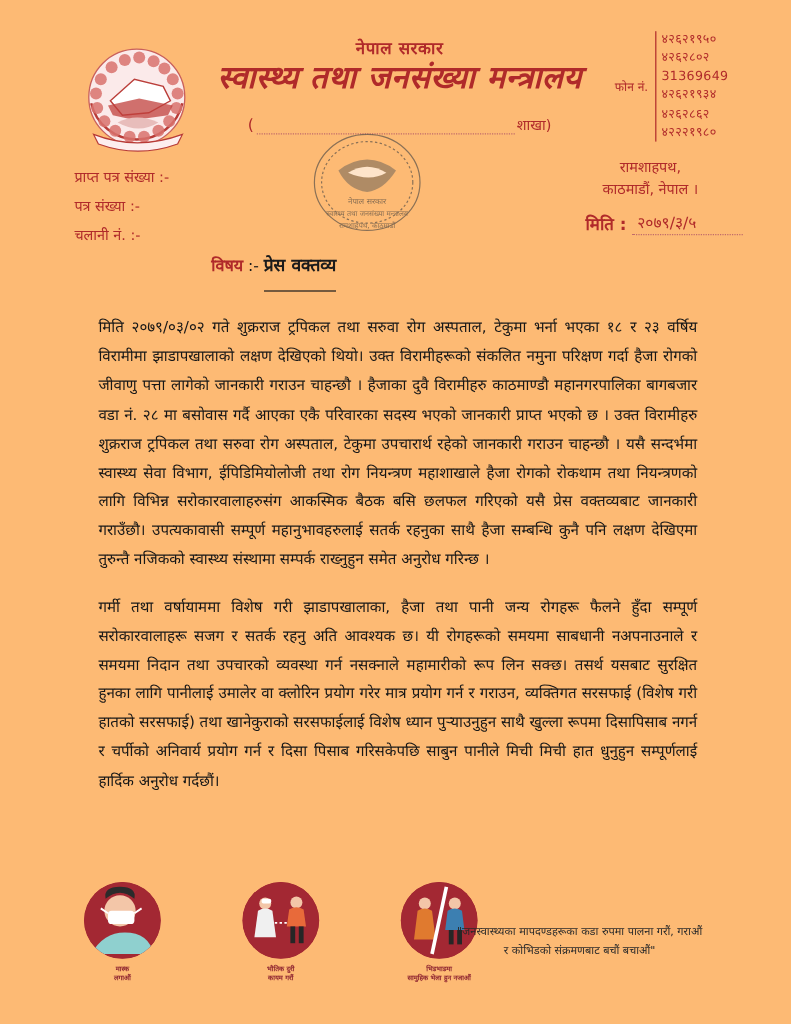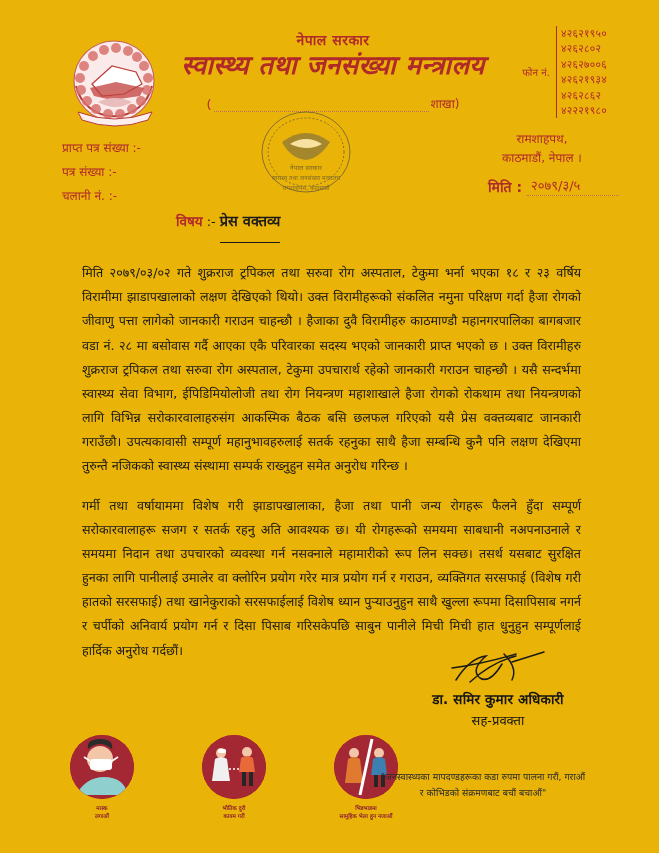--- a/index.html
+++ b/index.html
@@ -10,21 +10,21 @@
   body {
     width: 659px; height: 853px;
     font-family: "DejaVu Sans", "Liberation Sans", sans-serif;
     color: #1b1b1b;
     position: relative;
     overflow: hidden;
   }
   .page {
     position: relative;
     width: 659px; height: 853px;
-    background: #eab308;
+    background: #fdba74;
     padding: 0;
   }
 
   
   .header {
     position: relative;
     height: 200px;
   }
   .emblem {
     position: absolute;
@@ -297,21 +297,21 @@
         <span class="branch-dots"></span>
         <span class="branch-label">शाखा)</span>
       </div>
     </div>
 
     <div class="phone-block">
       <span class="phone-label">फोन नं.</span>
       <span class="phone-nums">
         <span>४२६२१९५०</span>
         <span>४२६२८०२</span>
-        <span>४२६२७००६</span>
+        <span>31369649</span>
         <span>४२६२१९३४</span>
         <span>४२६२८६२</span>
         <span>४२२२१९८०</span>
       </span>
     </div>
 
     <div class="stamp">
       <svg viewBox="0 0 108 92" width="108" height="92">
         <g stroke="#444" fill="none" stroke-width="1">
           <ellipse cx="54" cy="44" rx="44" ry="40"></ellipse>
@@ -349,35 +349,20 @@
     <span class="subject-label">विषय</span>
     <span class="subject-sep">:-</span>
     <span class="subject-value">प्रेस वक्तव्य</span>
   </div>
 
   <div class="body-text">
     <p class="para">मिति २०७९/०३/०२ गते शुक्रराज ट्रपिकल तथा सरुवा रोग अस्पताल, टेकुमा भर्ना भएका १८ र २३ वर्षिय विरामीमा झाडापखालाको लक्षण देखिएको थियो। उक्त विरामीहरूको संकलित नमुना परिक्षण गर्दा हैजा रोगको जीवाणु पत्ता लागेको जानकारी गराउन चाहन्छौ । हैजाका दुवै विरामीहरु काठमाण्डौ महानगरपालिका बागबजार वडा नं. २८ मा बसोवास गर्दै आएका एकै परिवारका सदस्य भएको जानकारी प्राप्त भएको छ । उक्त विरामीहरु शुक्रराज ट्रपिकल तथा सरुवा रोग अस्पताल, टेकुमा उपचारार्थ रहेको जानकारी गराउन चाहन्छौ । यसै सन्दर्भमा स्वास्थ्य सेवा विभाग, ईपिडिमियोलोजी तथा रोग नियन्त्रण महाशाखाले हैजा रोगको रोकथाम तथा नियन्त्रणको लागि विभिन्न सरोकारवालाहरुसंग आकस्मिक बैठक बसि छलफल गरिएको यसै प्रेस वक्तव्यबाट जानकारी गराउँछौ। उपत्यकावासी सम्पूर्ण महानुभावहरुलाई सतर्क रहनुका साथै हैजा सम्बन्धि कुनै पनि लक्षण देखिएमा तुरुन्तै नजिकको स्वास्थ्य संस्थामा सम्पर्क राख्नुहुन समेत अनुरोध गरिन्छ ।</p>
     <p class="para">गर्मी तथा वर्षायाममा विशेष गरी झाडापखालाका, हैजा तथा पानी जन्य रोगहरू फैलने हुँदा सम्पूर्ण सरोकारवालाहरू सजग र सतर्क रहनु अति आवश्यक छ। यी रोगहरूको समयमा साबधानी नअपनाउनाले र समयमा निदान तथा उपचारको व्यवस्था गर्न नसक्नाले महामारीको रूप लिन सक्छ। तसर्थ यसबाट सुरक्षित हुनका लागि पानीलाई उमालेर वा क्लोरिन प्रयोग गरेर मात्र प्रयोग गर्न र गराउन, व्यक्तिगत सरसफाई (विशेष गरी हातको सरसफाई) तथा खानेकुराको सरसफाईलाई विशेष ध्यान पुर्‍याउनुहुन साथै खुल्ला रूपमा दिसापिसाब नगर्न र चर्पीको अनिवार्य प्रयोग गर्न र दिसा पिसाब गरिसकेपछि साबुन पानीले मिची मिची हात धुनुहुन सम्पूर्णलाई हार्दिक अनुरोध गर्दछौं।</p>
   </div>
 
-  <div class="sign-block">
-    <div class="sign-mark">
-      <svg viewBox="0 0 180 40" width="180" height="40">
-        <g fill="none" stroke="#1a1a1a" stroke-width="1.5" stroke-linecap="round">
-          <path d="M48 32 q14 -22 30 -24 q-16 14 -6 22 q10 6 22 -14"></path>
-          <path d="M44 20 q30 -4 64 -14"></path>
-          <path d="M62 34 q22 -20 46 -26"></path>
-          <path d="M96 6 q14 14 8 26"></path>
-          <path d="M104 14 L136 4"></path>
-        </g>
-      </svg>
-    </div>
-    <div class="sign-name">डा. समिर कुमार अधिकारी</div>
-    <div class="sign-title">सह-प्रवक्ता</div>
-  </div>
 
   <div class="footer">
 
     <div class="icons">
 
       <div class="icon-item">
         <div class="icon-circle">
           <svg viewBox="0 0 64 64" width="64" height="64">
             <circle cx="32" cy="32" r="32" fill="#a32833"></circle>
             <path d="M6 60 q10 -18 28 -18 q20 0 24 18 Z" fill="#8fd0cf"></path>

